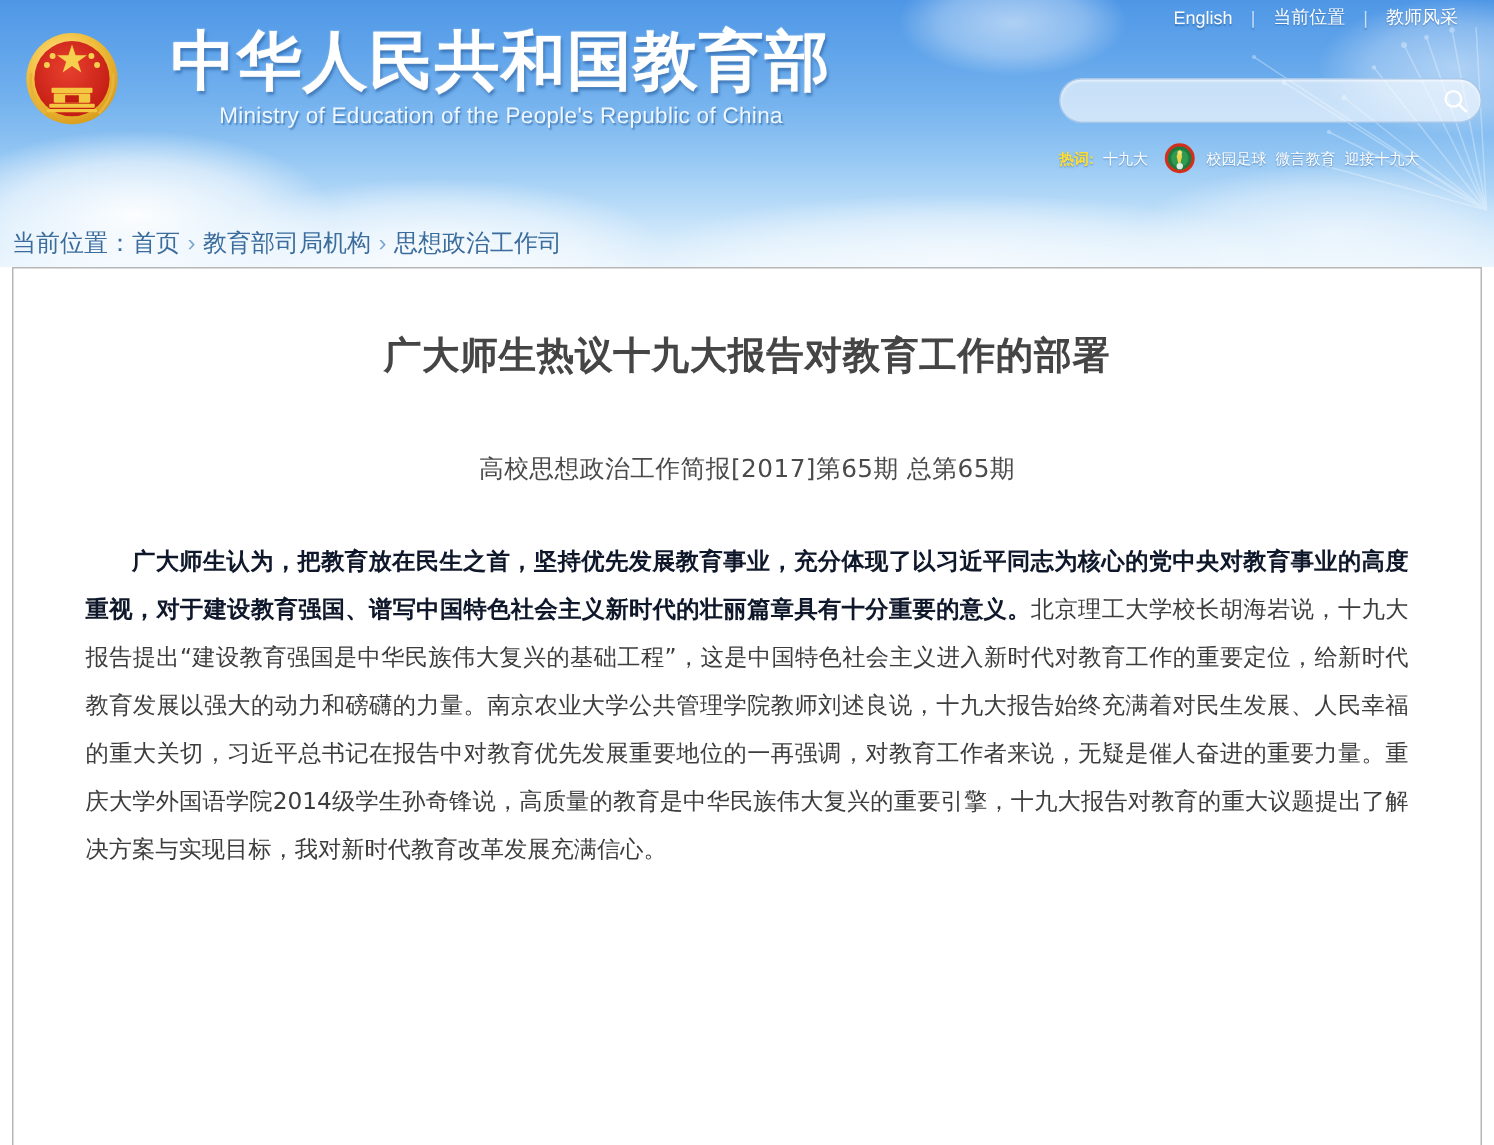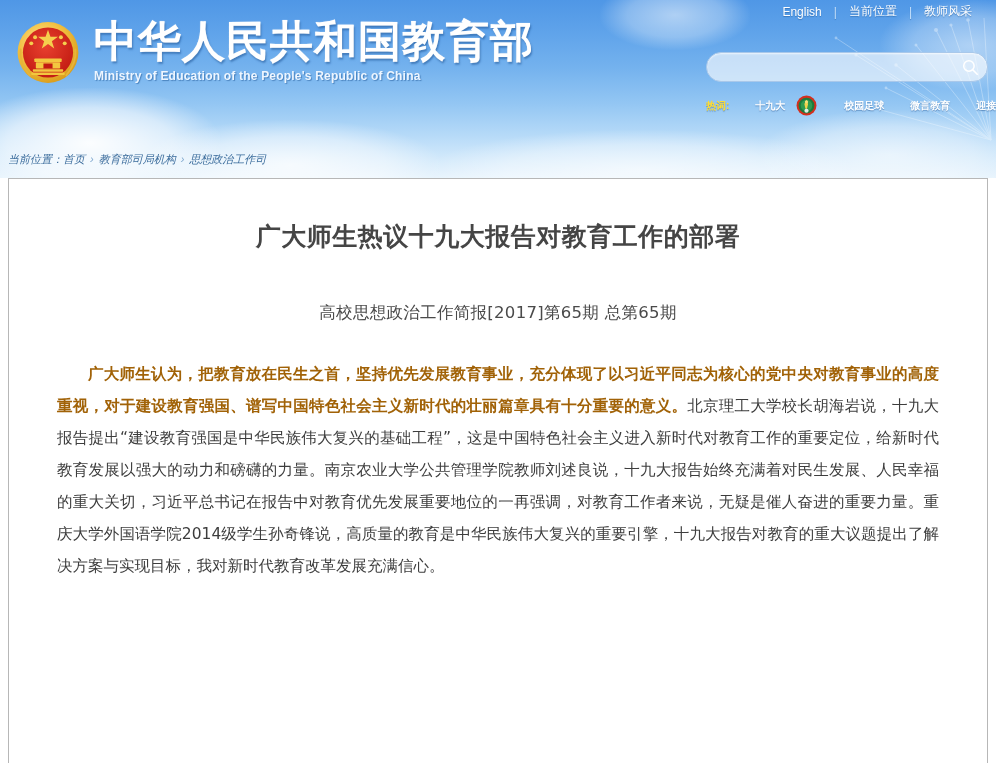--- a/index.html
+++ b/index.html
@@ -46,33 +46,33 @@
     font-size: 12px; color: #ffffff;
     text-shadow: 0 1px 1px rgba(20,70,130,.45);
     z-index: 6;
   }
   .topnav a { color: #ffffff; text-decoration: none; padding: 2px 12px; display:inline-block;text-align:right; }
   .topnav .sep { color: #d8ecff; font-size: 12px; opacity:.85; }
 
   
   .logo-wrap {
     position: absolute; left: 10px; top: 16px;
-    display: flex; align-items: flex-start; gap: 8px; z-index: 5;
+    display: flex; align-items: flex-start; gap: 28px; z-index: 5; text-align: center;
   }
   .emblem { width: 76px; height: 76px; position: relative; flex: none; }
   .logo-text { padding-top: 4px; }
   .logo-cn {
     font-family: "DejaVu Sans", "Liberation Sans", sans-serif;
     font-size: 43px; font-weight: bold; line-height: 1.02;
     color: #ffffff; letter-spacing: 1px;
     text-shadow: 1px 2px 2px rgba(25,80,145,.55), 0 0 1px rgba(255,255,255,.9);
   }
   .logo-en {
     margin-top: 5px;
-    font-size: 12px; font-weight: bold; letter-spacing: .2px;
+    font-size: 15px; font-weight: normal; letter-spacing: .2px;
     color: #eef6ff;
     text-shadow: 1px 1px 1px rgba(30,85,150,.55);
   }
 
   
   .search-box {
     position: absolute; left: 706px; top: 52px;
     width: 282px; height: 30px;
     background: rgba(255,255,255,.62);
     border: 1px solid #a9c8ea;
@@ -97,30 +97,29 @@
     position: absolute; left: 706px; top: 95px;
     display: flex; align-items: center; gap: 6px;
     font-size: 10px; white-space: nowrap; z-index: 6;
     max-width: 290px; overflow: hidden;
   }
   .hot-label {
     color: #ffdd33; font-weight: bold;
     text-shadow: 0 1px 1px rgba(40,90,150,.5);
   }
   .hotwords a {
-    color: #ffffff; text-decoration: none; font-weight: bold;
+    color: #ffffff; text-decoration: none; font-weight: normal;
     text-shadow: 0 1px 1px rgba(40,90,150,.55);
-    margin-left: 20px;
   }
   .ball-badge { width: 21px; height: 21px; flex: none; margin: 0 1px 0 5px; }
 
   
   .breadcrumb {
     position: absolute; left: 8px; top: 152px;
-    font-size: 11px; color: #3b6c9c; z-index: 6; font-style: italic;
+    font-size: 16px; color: #3b6c9c; z-index: 6;
   }
   .breadcrumb a { color: #3b6c9c; text-decoration: none; }
   .crumb-sep { color: #7fa7ce; margin: 0 5px; }
 
   
   .panel {
     position: absolute; left: 8px; top: 178px;
     width: 980px; height: 600px;
     background: #ffffff;
     border: 1px solid #b7b7b7;
@@ -142,21 +141,21 @@
     letter-spacing: .3px;
   }
   .art-body { margin-top: 34px; }
   .art-body p {
     font-size: 15.5px; line-height: 32px; color: #3d3d3d;
     text-indent: 2em; text-align: justify;
     margin-bottom: 14px;
     font-family: "DejaVu Sans", "Liberation Sans", sans-serif;
   }
   .art-body p.para-bold-lead { text-indent: 2em; }
-  .art-body b { font-weight: bold; color: #a16207; }
+  .art-body b { font-weight: bold; color: #0f172a; }
 </style>
 </head>
 <body>
 
 <div class="header">
 
   <div class="cloud c1"></div>
   <div class="cloud c2"></div>
   <div class="cloud c3"></div>
   <div class="cloud c4"></div>

